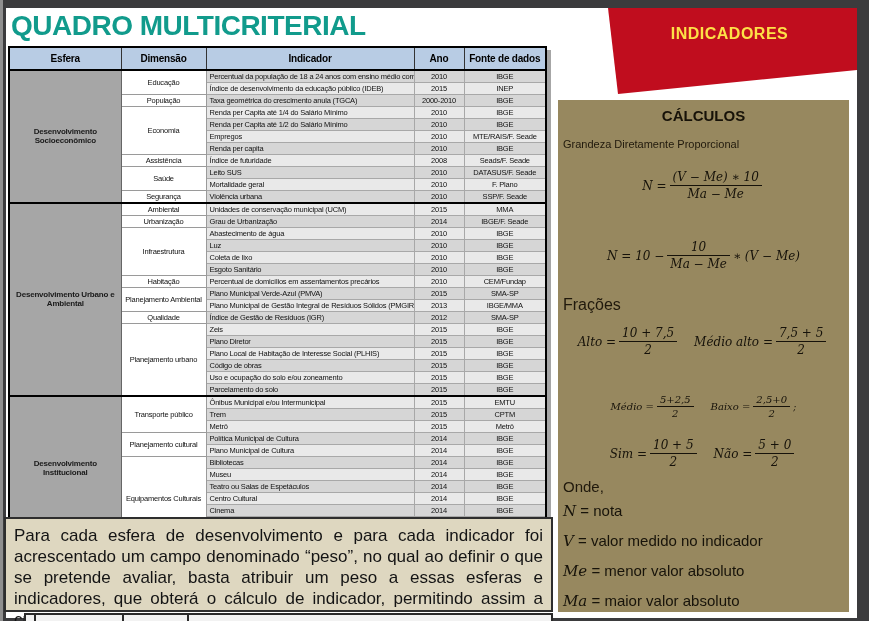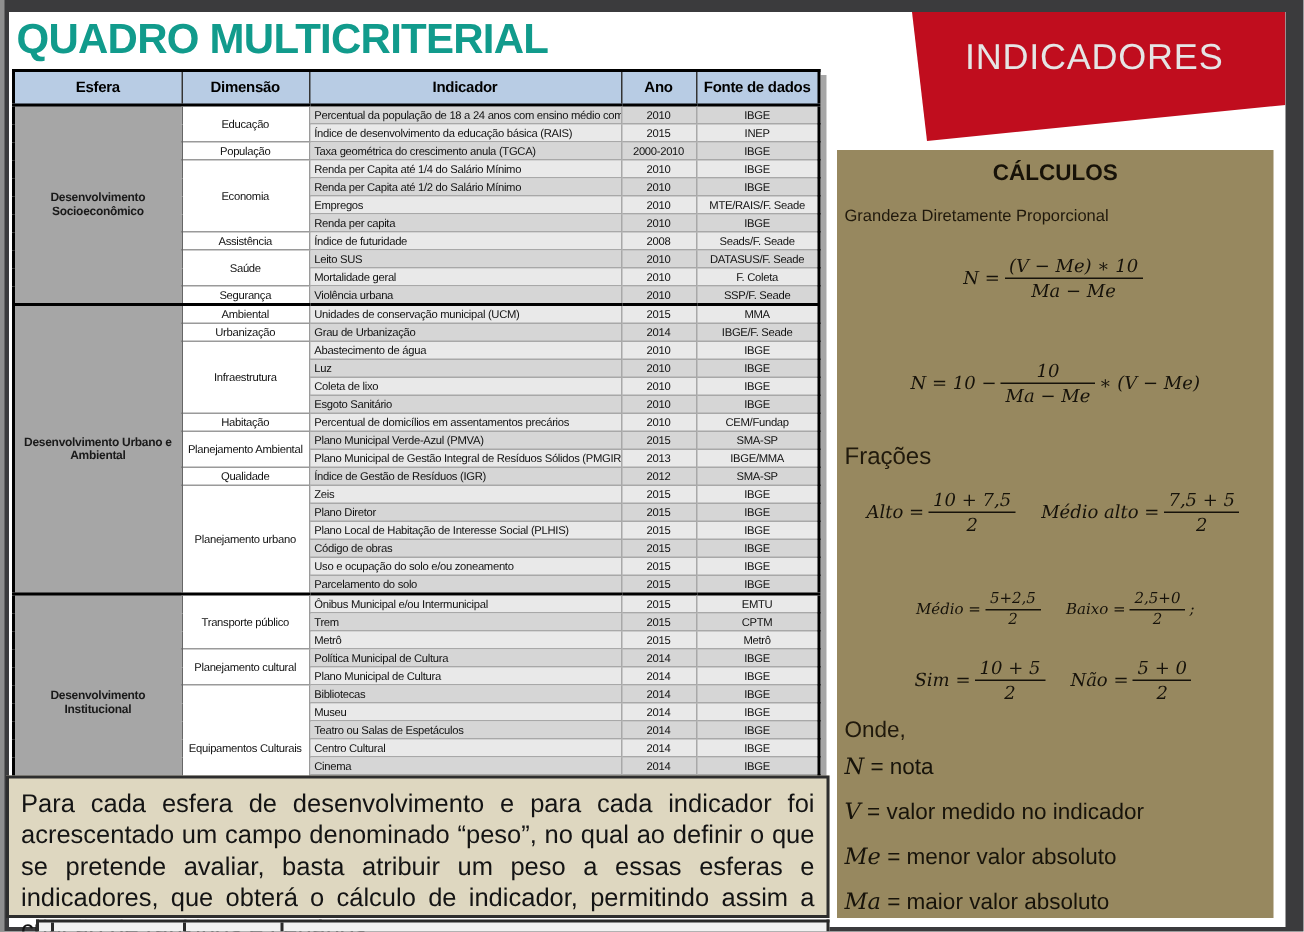--- a/index.html
+++ b/index.html
@@ -63,21 +63,21 @@
 
   
   .banner{
     position:absolute;left:596px;top:0px;width:255px;height:86px;
     background:#c00d1e;
     -webkit-clip-path:polygon(6px 0,100% 0,100% 62px,16px 100%);
     clip-path:polygon(6px 0,100% 0,100% 62px,16px 100%);
   }
   .banner-label{
     position:absolute;left:0;right:0;top:17px;text-align:center;
-    color:#e5e5e5;font-size:24px;font-weight:normal;letter-spacing:0.5px;
+    color:#fde047;font-size:16px;font-weight:bold;letter-spacing:0.5px;
   }
 
   
   .panel{
     position:absolute;left:552px;top:92px;width:291px;height:512px;
     background:#97885f;color:#1c180e;
   }
   .panel-heading{
     position:absolute;left:0;right:0;top:7px;text-align:center;
     font-size:15px;font-weight:bold;color:#171208;
@@ -139,21 +139,21 @@
       </thead>
       <tbody>
           <tr class="even">
             <th class="esfera-cell" rowspan="11">Desenvolvimento Socioeconômico</th>
             <td class="dim-cell" rowspan="2">Educação</td>
             <td class="ind-cell">Percentual da população de 18 a 24 anos com ensino médio completo</td>
             <td class="ano-cell">2010</td>
             <td class="fonte-cell">IBGE</td>
           </tr>
           <tr class="odd">
-            <td class="ind-cell">Índice de desenvolvimento da educação básica (RAIS)</td>
+            <td class="ind-cell">Índice de desenvolvimento da educação público (IDEB)</td>
             <td class="ano-cell">2015</td>
             <td class="fonte-cell">INEP</td>
           </tr>
           <tr class="even">
             <td class="dim-cell">População</td>
             <td class="ind-cell">Taxa geométrica do crescimento anula (TGCA)</td>
             <td class="ano-cell">2000-2010</td>
             <td class="fonte-cell">IBGE</td>
           </tr>
           <tr class="odd">
@@ -185,21 +185,21 @@
           </tr>
           <tr class="even">
             <td class="dim-cell" rowspan="2">Saúde</td>
             <td class="ind-cell">Leito SUS</td>
             <td class="ano-cell">2010</td>
             <td class="fonte-cell">DATASUS/F. Seade</td>
           </tr>
           <tr class="odd">
             <td class="ind-cell">Mortalidade geral</td>
             <td class="ano-cell">2010</td>
-            <td class="fonte-cell">F. Coleta</td>
+            <td class="fonte-cell">F. Plano</td>
           </tr>
           <tr class="even">
             <td class="dim-cell">Segurança</td>
             <td class="ind-cell">Violência urbana</td>
             <td class="ano-cell">2010</td>
             <td class="fonte-cell">SSP/F. Seade</td>
           </tr>
           <tr class="odd group-start">
             <th class="esfera-cell" rowspan="16">Desenvolvimento Urbano e Ambiental</th>
             <td class="dim-cell">Ambiental</td>

